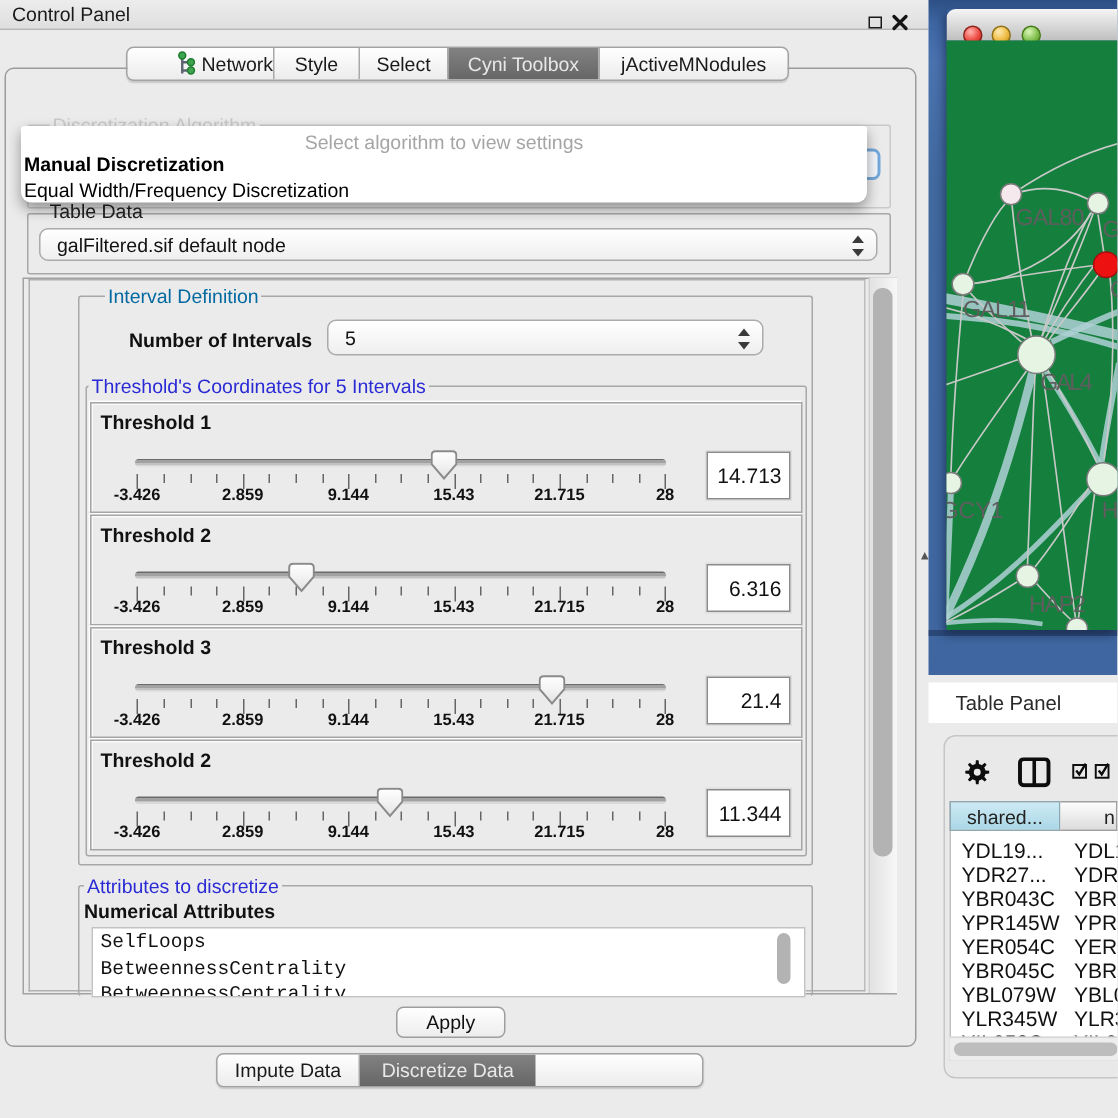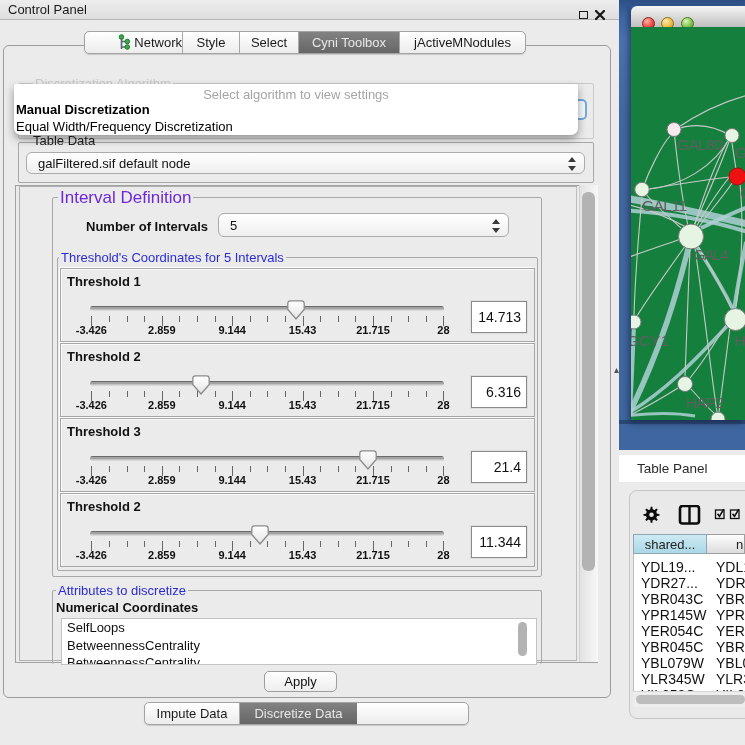--- a/index.html
+++ b/index.html
@@ -31,21 +31,21 @@
 
 .tbox{position:absolute;left:60px;width:473px;height:72px;border:1px solid #a6a6a6;background:#ebebeb;box-shadow:1px 1px 0 #fafafa inset, -1px -1px 0 #fdfdfd;}
 .tbox .lbl{position:absolute;left:6px;top:5px;font-size:13px;font-weight:bold;color:#111;}
 .track{position:absolute;left:29px;top:37px;width:354px;height:5px;border-radius:2.5px;background:linear-gradient(#6a6a6a 0 1px,#a2a2a2 1px 3px,#c2c2c2 3px 4px,#d8d8d8 4px 5px);}
 .vbox{position:absolute;left:410px;top:32px;width:56px;height:32px;box-sizing:border-box;background:#fff;border:1.5px solid #8a8a8a;box-shadow:0 0 0 1px #dedede;font-size:14px;color:#111;text-align:right;line-height:30px;padding-right:5px;}
 .tick{position:absolute;width:1px;background:#666;top:47px;}
 .tlab{position:absolute;top:55px;font-size:11px;font-weight:bold;color:#111;width:50px;text-align:center;}
 .thumb{position:absolute;top:31px;}
 
 #attrlist{left:61px;top:618px;width:474px;height:45px;background:#fff;border:1px solid #c2c2c2;overflow:hidden;}
-#attrlist div{font-size:13px;color:#111;padding-left:5px;height:17.5px;line-height:17.5px;}
+#attrlist div{font-size:13px;color:#111;padding-left:5px;height:17.5px;line-height:17.5px;font-family:Liberation Mono, monospace;}
 
 .vthumb{position:absolute;border-radius:6px;background:#b3b3b3;}
 
 #blue{left:619px;top:0;width:126px;height:450px;background:linear-gradient(#2d4f85 0,#3c64a0 14px,#4a72ae 40px,#41699f 120px,#3f66a0 450px);}
 #macwin{left:631px;top:6px;width:114px;height:414px;box-shadow:-2px 3px 6px rgba(12,22,50,0.55);}
 #mactitle{left:0;top:0;width:114px;height:21px;background:linear-gradient(#f5f5f5,#bfbfbf);border-radius:6px 0 0 0;border-bottom:1px solid #8e8e8e;}
 #maccontent{left:0;top:21px;width:114px;height:393px;background:#15803d;}
 .tl{position:absolute;top:11px;width:11px;height:11px;border-radius:50%;}
 
 #tpbar{left:619px;top:455px;width:126px;height:27px;background:#ffffff;}
@@ -106,21 +106,21 @@
   </div>
 
   <div class="abs" style="left:15px;top:185px;width:583px;height:478px;border:1px solid #a2a2a2;box-sizing:border-box;"></div>
 
   <div class="abs" style="left:579px;top:185px;width:18px;height:477px;background:linear-gradient(to right,#e2e2e2,#f7f7f7);border-left:1px solid #cfcfcf;"></div>
   <div class="vthumb" style="left:582px;top:192px;width:13px;height:379px;"></div>
 
   <div class="abs" style="left:18.5px;top:186px;width:558px;height:475px;border:1px solid #b0b0b0;border-right-color:#bcbcbc;box-sizing:border-box;"></div>
 
   <div class="grp" style="left:52px;top:197px;width:488px;height:378px;"></div>
-  <div class="grplabel" style="left:58px;top:191px;color:#6d28d9;font-size:17px;">Interval Definition</div>
+  <div class="grplabel" style="left:70px;top:191px;color:#0369a1;font-size:13px;">Interval Definition</div>
   <div class="abs" style="left:86px;top:219px;font-size:13px;font-weight:bold;color:#111;">Number of Intervals</div>
   <div class="combo" style="left:218px;top:213px;width:291px;height:24px;">
     <span class="tx" style="top:4px;">5</span>
     <svg class="abs" style="left:270px;top:4px;" width="14" height="16" viewBox="0 0 14 16">
       <path d="M7 1 L11 6 L3 6 Z" fill="#3a3a3a"></path>
       <path d="M7 15 L11 10 L3 10 Z" fill="#3a3a3a"></path>
     </svg>
   </div>
 
   <div class="grp" style="left:57px;top:257px;width:479px;height:312px;"></div>
@@ -292,21 +292,21 @@
             </linearGradient>
           </defs>
           <path d="M3.5 0.8 L14.5 0.8 Q17.2 0.8 17.2 3.5 L17.2 9.5 L9 19 L0.8 9.5 L0.8 3.5 Q0.8 0.8 3.5 0.8 Z" fill="url(#tg3)" stroke="#8a8a8a" stroke-width="1.3"></path>
         </svg>
         <div class="vbox">11.344</div>
       </div>
     </div>
 
   <div class="grp" style="left:52px;top:590px;width:488px;height:73px;border-bottom:none;"></div>
   <div class="grplabel" style="left:56px;top:584px;color:#2b2bd5;">Attributes to discretize</div>
-  <div class="abs" style="left:56px;top:600px;font-size:13px;font-weight:bold;color:#111;">Numerical Coordinates</div>
+  <div class="abs" style="left:56px;top:600px;font-size:13px;font-weight:bold;color:#111;">Numerical Attributes</div>
   <div class="abs" id="attrlist">
     <div>SelfLoops</div>
     <div>BetweennessCentrality</div>
     <div>BetweennessCentrality</div>
   </div>
   <div class="vthumb" style="left:518px;top:622px;width:9px;height:34px;"></div>
 
   <div class="abs" style="left:264px;top:671px;width:71px;height:19px;border:1px solid #9e9e9e;border-radius:5px;background:linear-gradient(#ffffff,#ededed);text-align:center;font-size:13px;line-height:19px;color:#111;">Apply</div>
 
   <div class="seg" style="left:144px;top:702px;width:323px;height:21px;">

